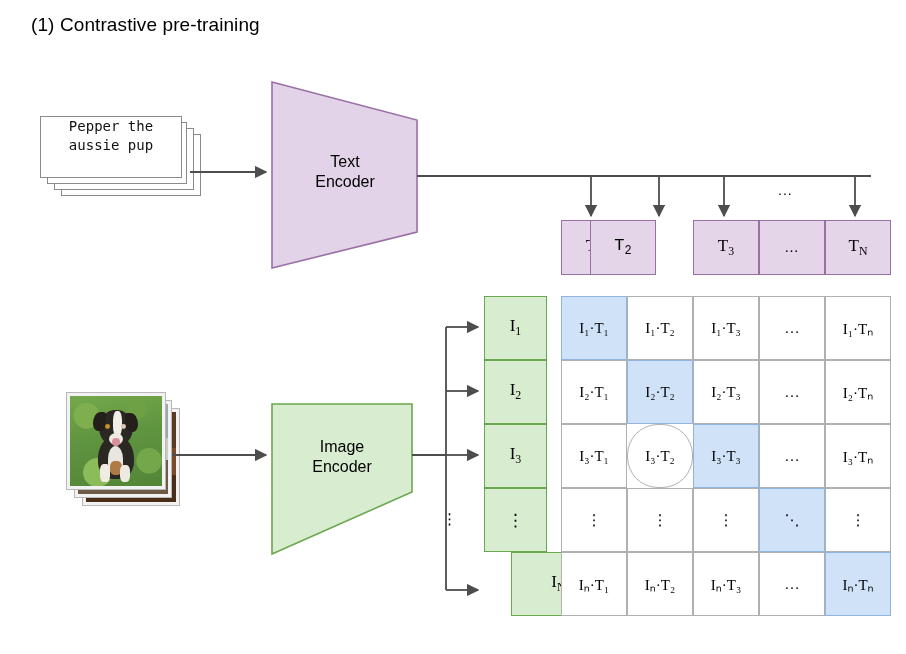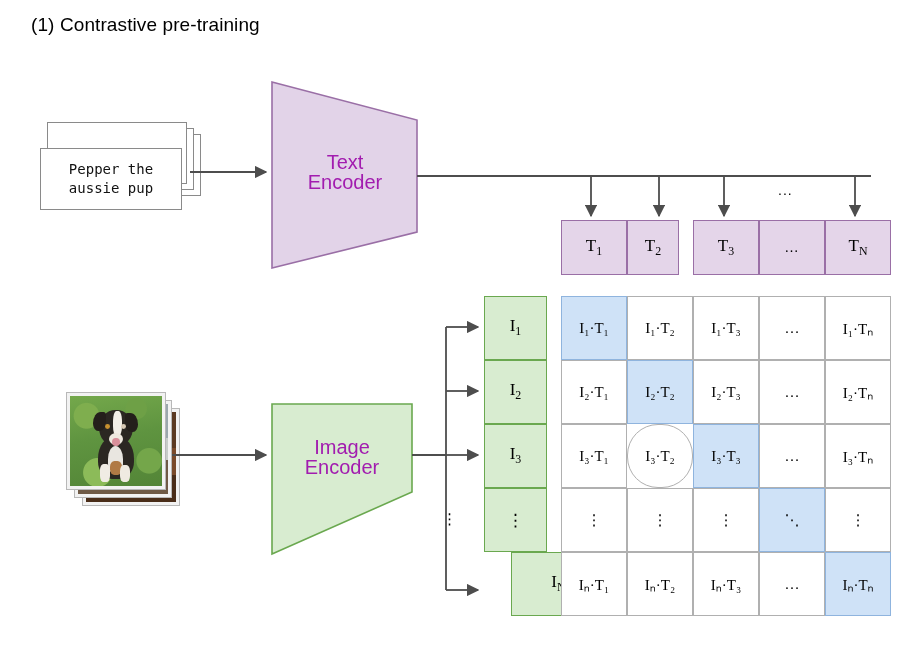--- a/index.html
+++ b/index.html
@@ -35,21 +35,21 @@
   .text-card {
     box-sizing: border-box;
     background: #ffffff;
     border: 1px solid #8a8a8a;
   }
   #text-card-back3 { left: 61px; top: 134px; width: 140px; height: 62px; }
   #text-card-back2 { left: 54px; top: 128px; width: 140px; height: 62px; }
   #text-card-back1 { left: 47px; top: 122px; width: 140px; height: 62px; }
   #text-card-front {
     left: 40px; top: 116px; width: 142px; height: 62px;
-    display: flex; align-items: center; justify-content: center; margin-top: 32px;
+    display: flex; justify-content: center;
   }
   #text-card-label {
     font-family: "DejaVu Sans Mono", "Liberation Mono", monospace;
     font-size: 14px;
     line-height: 19px;
     color: #111111;
     text-align: left;
     white-space: pre;
   }
 
@@ -140,23 +140,23 @@
   }
   .dog-tongue {
     position: absolute; left: 46%; top: 47%; width: 8%; height: 9%;
     background: #d98f9a; border-radius: 50%;
   }
 
   
   .encoder-label {
     position: absolute;
     text-align: center;
-    font-size: 20px;
+    font-size: 16px;
     line-height: 20px;
-    color: #a21caf;
+    color: #000000;
     white-space: pre-line;
   }
 
   
   .tbox {
     box-sizing: border-box;
     background: #e4d5e9;
     border: 1px solid #9a6fa6;
     display: flex;
     align-items: center;
@@ -274,21 +274,21 @@
   <div class="encoder-label" style="left:282px; top:437px; width:120px;">Image
 Encoder</div>
 
   <div class="abs dots" style="left:778px; top:182px; color:#000;">...</div>
   <div class="abs" style="left:442px; top:510px; color:#000; font-size:15px;">⋮</div>
 
   <div id="t-row">
       <div class="abs tbox" style="left: 561px; top: 220px; width: 66px; height: 55px;">
         <span>T<sub>1</sub></span>
       </div>
-      <div class="abs tbox" style="left: 627px; top: 220px; width: 52px; height: 55px;">
+      <div class="abs tbox" style="left: 590px; top: 220px; width: 66px; height: 55px; font-family: Liberation Mono, monospace;">
         <span>T<sub>2</sub></span>
       </div>
       <div class="abs tbox" style="left: 693px; top: 220px; width: 66px; height: 55px;">
         <span>T<sub>3</sub></span>
       </div>
       <div class="abs tbox" style="left: 759px; top: 220px; width: 66px; height: 55px;">
         <span class="dots">…</span>
       </div>
       <div class="abs tbox" style="left: 825px; top: 220px; width: 66px; height: 55px;">
         <span>T<sub>N</sub></span>

